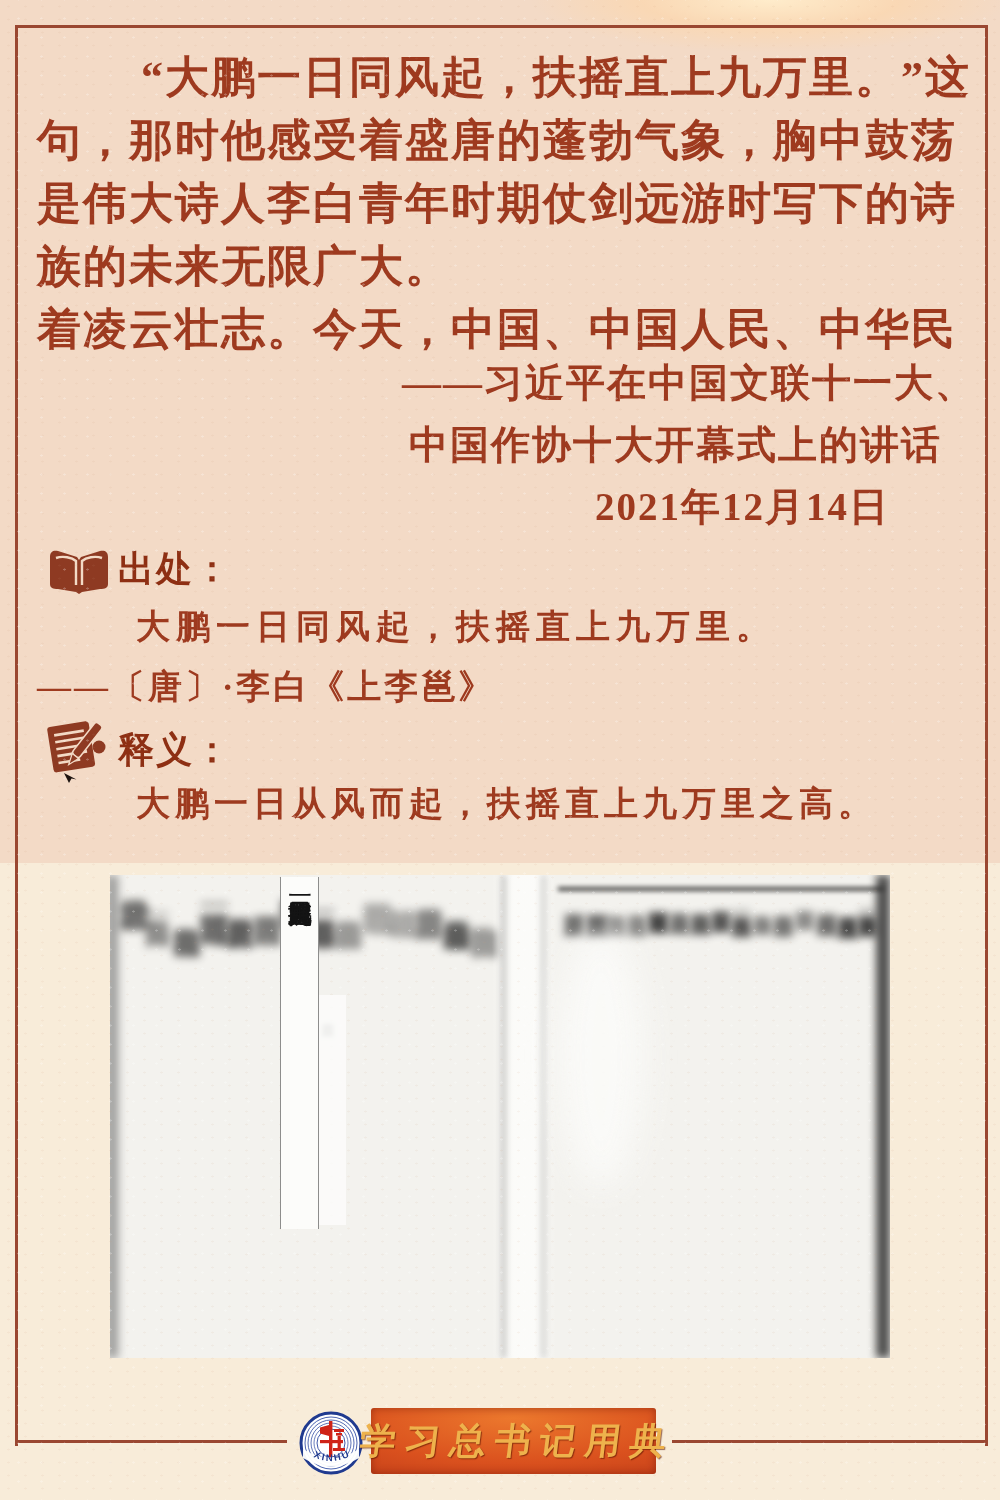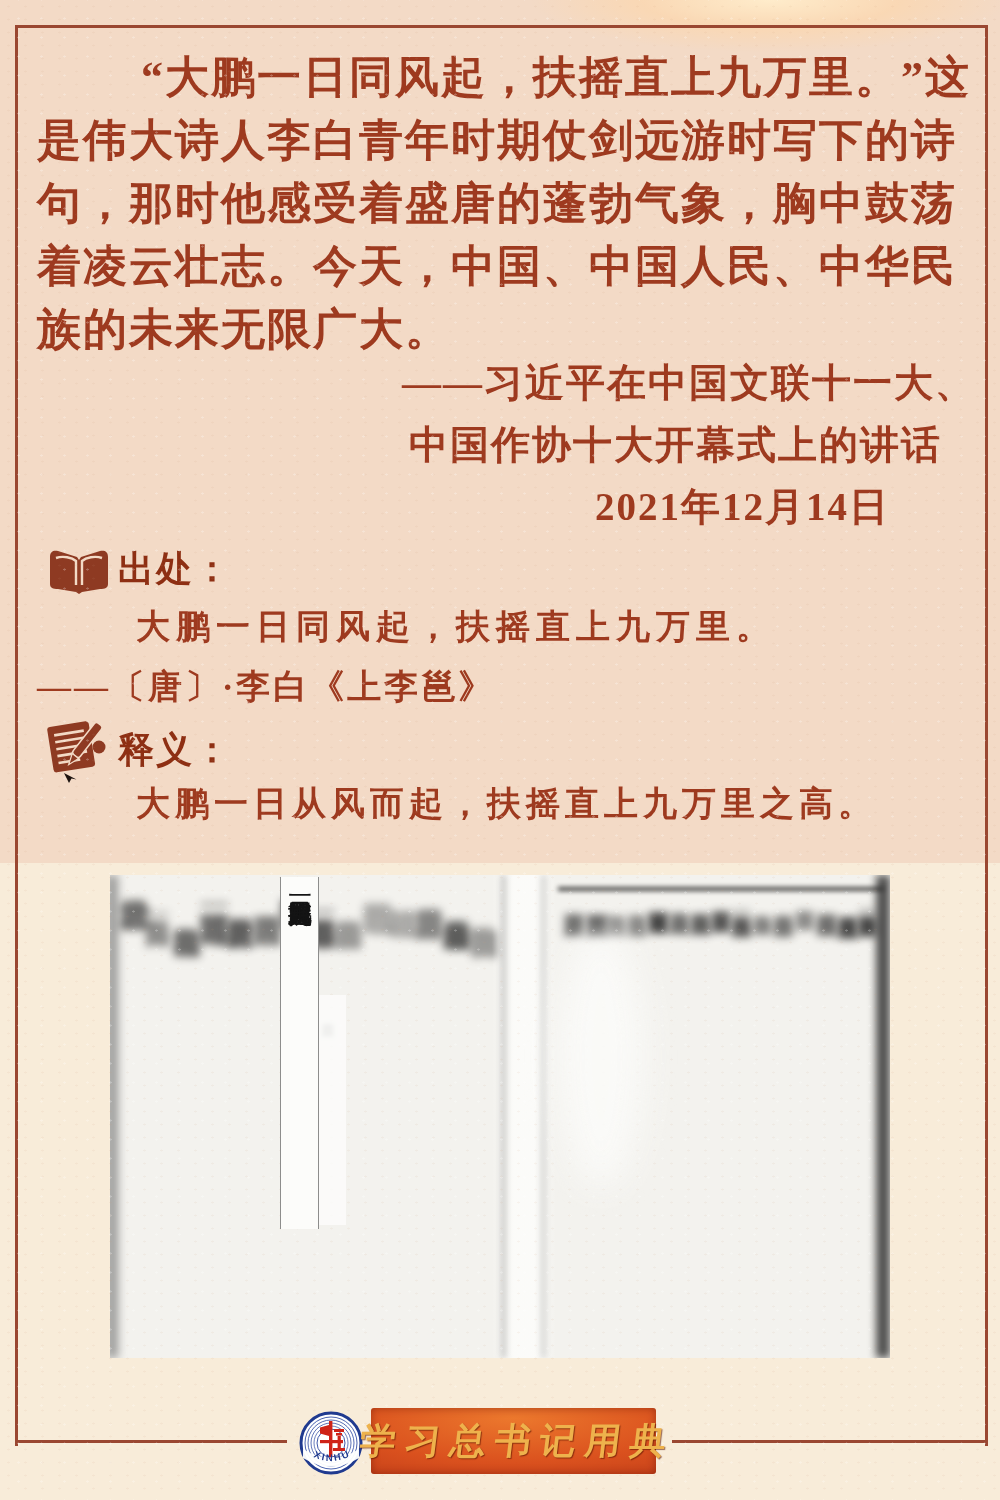--- a/index.html
+++ b/index.html
@@ -88,24 +88,24 @@
 <div class="poster">
   <div class="bg-top"></div>
   <div class="bg-bottom"></div>
   <div class="glow"></div>
   <div class="frame"></div>
   <div class="frame-bottom-left"></div>
   <div class="frame-bottom-right"></div>
 
   <div class="para">
     <div class="ln indent">“大鹏一日同风起，扶摇直上九万里。”这</div>
+    <div class="ln">句，那时他感受着盛唐的蓬勃气象，胸中鼓荡</div>
     <div class="ln">是伟大诗人李白青年时期仗剑远游时写下的诗</div>
-    <div class="ln">句，那时他感受着盛唐的蓬勃气象，胸中鼓荡</div>
+    <div class="ln">族的未来无限广大。</div>
     <div class="ln">着凌云壮志。今天，中国、中国人民、中华民</div>
-    <div class="ln">族的未来无限广大。</div>
   </div>
 
   <div class="attrib">
     <div class="a1">——习近平在中国文联十一大、</div>
     <div class="a2">中国作协十大开幕式上的讲话</div>
     <div class="a3">2021年12月14日</div>
   </div>
 
   <svg class="sec-icon" style="left:46px;top:546px" width="66" height="48" viewBox="0 0 66 48">
     <path d="M4 11 C4 5 8 4 12 5 L31 11 L33 14 L35 11 L54 5 C58 4 62 5 62 11 L62 38 C62 42 59 43 54 43 L36 46 L33 48 L30 46 L12 43 C7 43 4 42 4 38 Z" fill="#8e3a22"></path>

